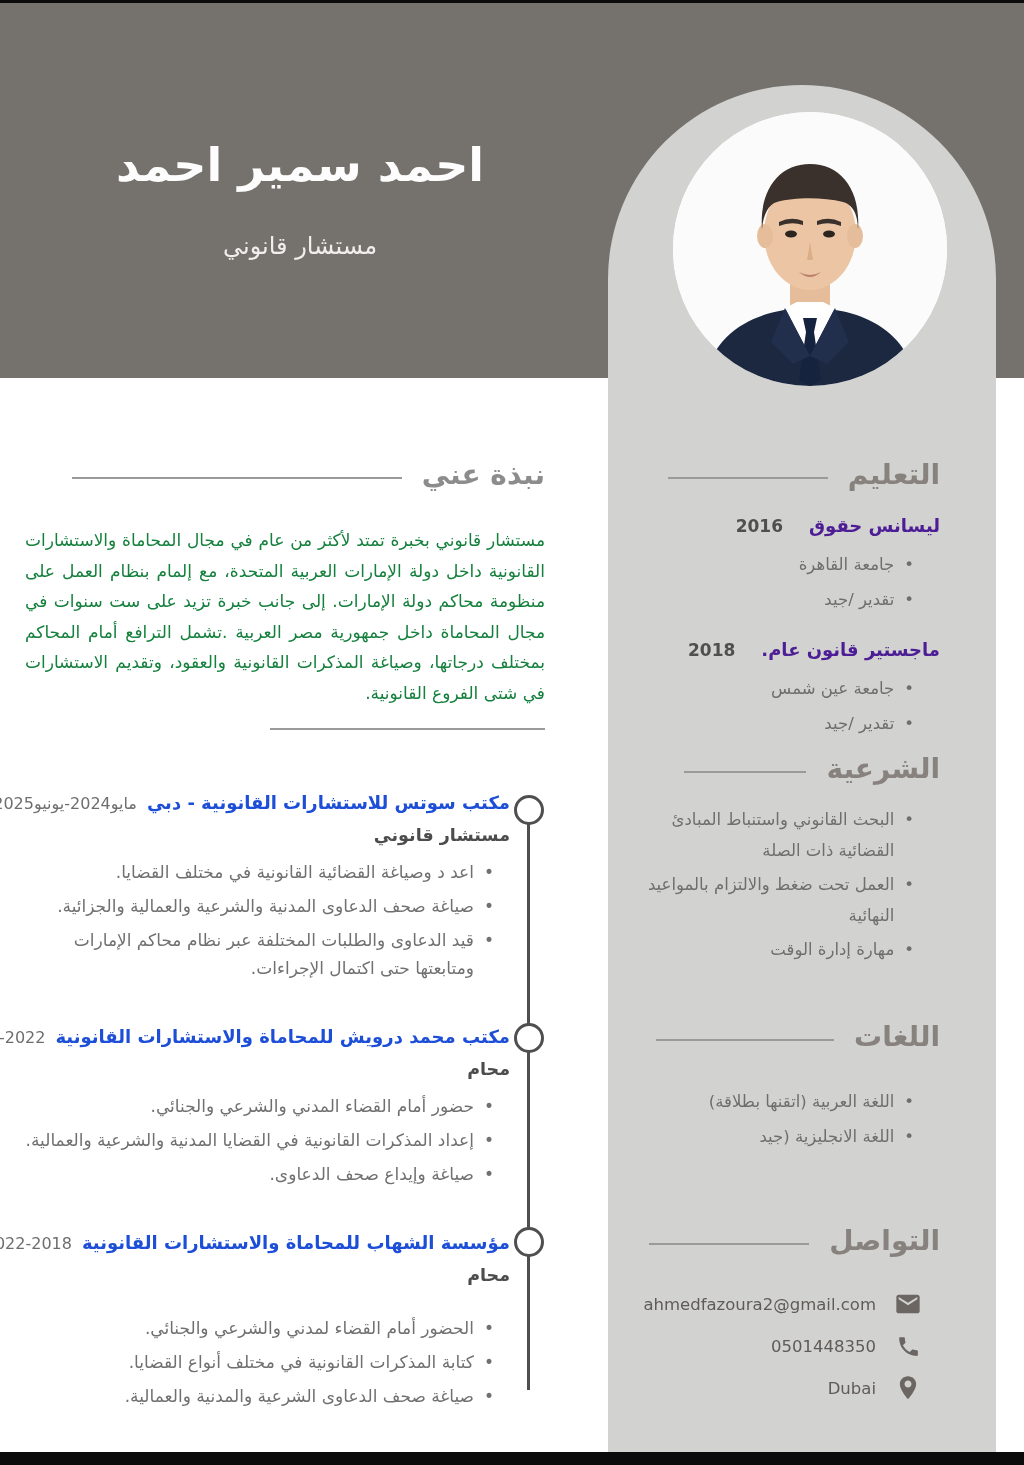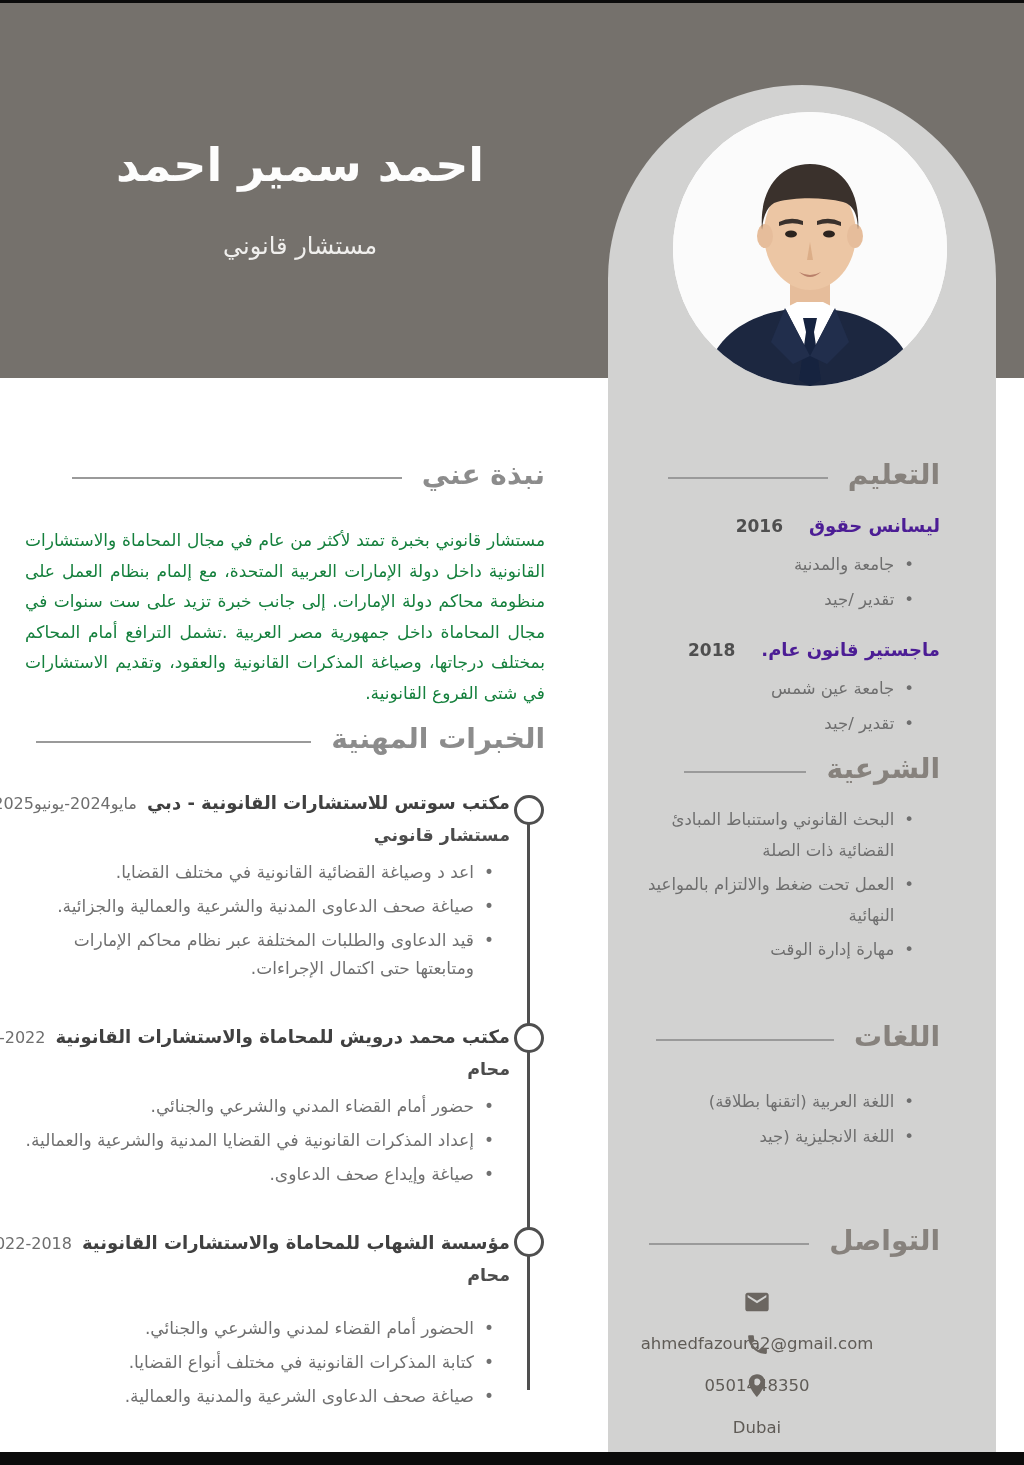--- a/index.html
+++ b/index.html
@@ -25,21 +25,21 @@
   .main .h-txt{color:#8c8c8c;}
   .side .h-txt{color:#87827d;}
   .rule{height:2px;background:#9a9a9a;flex:none;margin-top:6px;}
   
   .sec-about{right:479px;top:458px;width:520px;}
   .about-p{margin-top:34px;font-size:17px;line-height:1.8;color:#15803d;text-align:justify;}
   .sec-exp{right:479px;top:722px;width:520px;}
   .job{right:514px;width:492px;}
   .job1{top:792px;} .job2{top:1026px;} .job3{top:1232px;}
   .job-head{display:flex;justify-content:space-between;align-items:baseline;gap:10px;}
-  .company{font-size:18px;font-weight:bold;color:#404040;white-space:nowrap;}
+  .company{font-size:18px;font-weight:bold;color:#1d4ed8;white-space:nowrap;}
   .period{font-size:16px;color:#6e6e6e;white-space:nowrap;}
   .role{margin-top:12px;font-size:17.5px;font-weight:bold;color:#4c4c4c;}
   .bullets{margin-top:14px;padding-right:16px;}
   .job3 .bullets{margin-top:30px;}
   .b-row{display:flex;gap:10px;font-size:17px;color:#707070;line-height:1.6;margin-bottom:7px;}
   .b-dot{flex:none;}
   
   .tl-line{left:527px;top:810px;width:3px;height:580px;background:#4f4f4f;}
   .tl-dot{width:24px;height:24px;border:3px solid #4f4f4f;border-radius:50%;background:#ffffff;left:514px;}
   .dot1{top:795px;} .dot2{top:1023px;} .dot3{top:1227px;}
@@ -49,21 +49,21 @@
   .edu-item{margin-top:24px;}
   .edu-title{display:flex;gap:26px;align-items:baseline;}
   .degree{font-size:18px;font-weight:bold;color:#4c1d95;white-space:nowrap;}
   .edu-year{font-size:17px;font-weight:bold;color:#4f4f4f;}
   .side-bullets{margin-top:14px;padding-right:26px;}
   .side .b-row{font-size:16.5px;color:#6e6e6e;line-height:1.85;margin-bottom:4px;}
   .skills .side-bullets{margin-top:20px;}
   .lang .side-bullets{margin-top:34px;}
   
   .contact-rows{right:102px;top:1288px;width:330px;}
-  .c-row{display:flex;align-items:center;gap:18px;margin-bottom:10px;height:32px;flex-direction:column;}
+  .c-row{display:flex;align-items:center;gap:18px;margin-bottom:10px;height:32px;}
   .c-ico{flex:none;width:28px;height:28px;display:flex;align-items:center;justify-content:center;}
   .c-val{font-size:16.5px;color:#5f5b56;direction:ltr;}
 </style>
 </head>
 <body>
 
 <div class="abs top-bar"></div>
 <div class="abs header-band"></div>
 <div class="abs sidebar"></div>
 <div class="abs bottom-bar"></div>
@@ -106,21 +106,20 @@
 <div class="abs main sec-about">
   <div class="h-row">
     <span class="h-txt">نبذة عني</span>
     <span class="rule" style="width:330px"></span>
   </div>
   <div class="about-p">مستشار قانوني بخبرة تمتد لأكثر من عام في مجال المحاماة والاستشارات القانونية داخل دولة الإمارات العربية المتحدة، مع إلمام بنظام العمل على منظومة محاكم دولة الإمارات. إلى جانب خبرة تزيد على ست سنوات في مجال المحاماة داخل جمهورية مصر العربية .تشمل الترافع أمام المحاكم بمختلف درجاتها، وصياغة المذكرات القانونية والعقود، وتقديم الاستشارات في شتى الفروع القانونية.</div>
 </div>
 
 <div class="abs main sec-exp">
   <div class="h-row">
-    <span class="h-txt">الخبرات المهنية</span>
     <span class="rule" style="width:275px"></span>
   </div>
 </div>
 
 <div class="abs tl-line"></div>
 <div class="abs tl-dot dot1"></div>
 <div class="abs tl-dot dot2"></div>
 <div class="abs tl-dot dot3"></div>
 
 <div class="abs job job1">
@@ -195,21 +194,21 @@
     <span class="rule" style="width:160px"></span>
   </div>
   <div class="edu-item">
     <div class="edu-title">
       <span class="degree">ليسانس حقوق</span>
       <span class="edu-year">2016</span>
     </div>
     <div class="side-bullets">
       <div class="b-row">
           <span class="b-dot">•</span>
-          <span>جامعة والمدنية</span>
+          <span>جامعة القاهرة</span>
         </div>
       <div class="b-row">
           <span class="b-dot">•</span>
           <span>تقدير /جيد</span>
         </div>
     </div>
   </div>
   <div class="edu-item">
     <div class="edu-title">
       <span class="degree">ماجستير قانون عام.</span>

